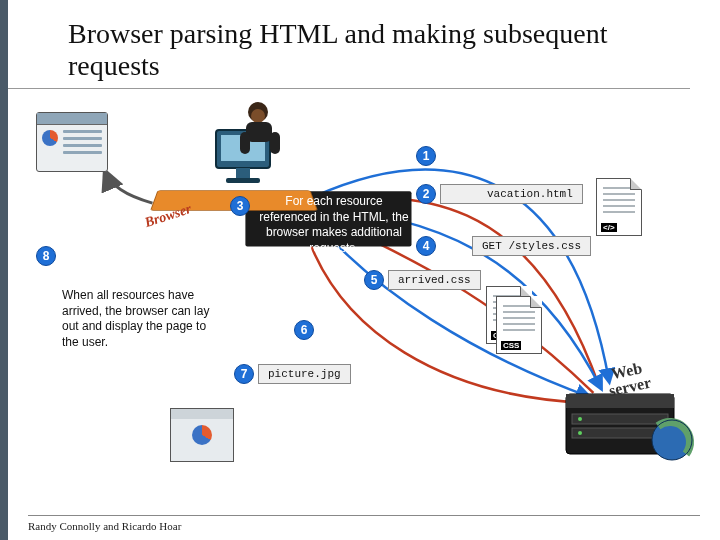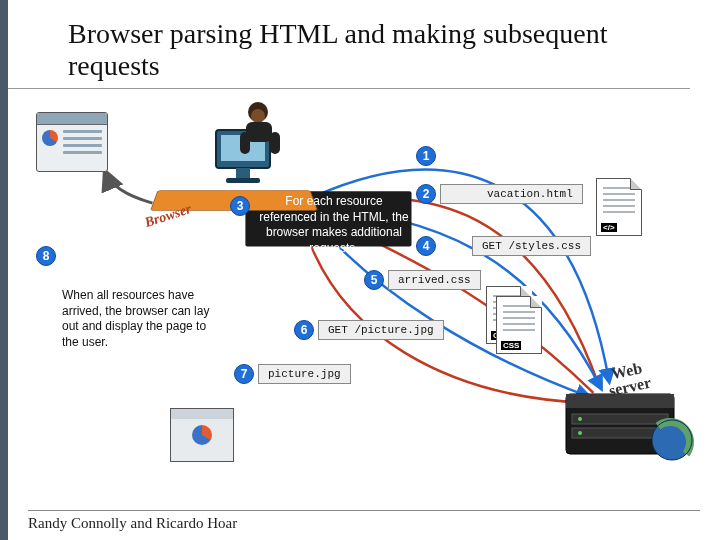--- a/index.html
+++ b/index.html
@@ -21,21 +21,21 @@
     line-height: 1.15;
     border-bottom: 1px solid #999;
     margin: 0 30px 0 0;
   }
   .stage { position: absolute; left: 8px; right: 0; top: 98px; bottom: 40px; }
   .footer {
     position: absolute;
     bottom: 8px; left: 20px; right: 20px;
     border-top: 1px solid #888;
     padding-top: 4px;
-    font-size: 15px;
+    font-size: 11px;
     color: #222;
     font-family: Georgia, serif;
     display: flex; justify-content: space-between;
   }
   svg.arrows { position: absolute; inset: 0; width: 100%; height: 100%; }
 
   
   .user { position: absolute; left: 180px; top: 4px; }
   .user svg { display:block; }
 
@@ -243,21 +243,20 @@
   <div class="badge" style="left:214px; top:98px;">3</div>
   <div class="note inverse" style="left:240px; top:96px; width:156px;">For each resource referenced in the HTML, the browser makes additional requests.</div>
 
   <div class="badge" style="left:400px; top:138px;">4</div>
   <div class="msgbox" style="left:424px; top:138px;margin-left:32px;">GET /styles.css</div>
 
   <div class="badge" style="left:348px; top:172px;">5</div>
   <div class="msgbox" style="left:372px; top:172px;">arrived.css</div>
 
   <div class="badge" style="left:278px; top:222px;">6</div>
-  <div class="msgbox" style="left:302px; top:222px;">GET /picture.jpg</div>
 
   <div class="badge" style="left:218px; top:266px;">7</div>
   <div class="msgbox" style="left:242px; top:266px;text-align:right;">picture.jpg</div>
 
   <div class="badge" style="left:20px; top:148px;">8</div>
   <div class="note" style="left:46px; top:146px; width:150px;margin-top:44px;">When all resources have arrived, the browser can lay out and display the page to the user.</div>
 
 </div>
 
 <div class="footer">

